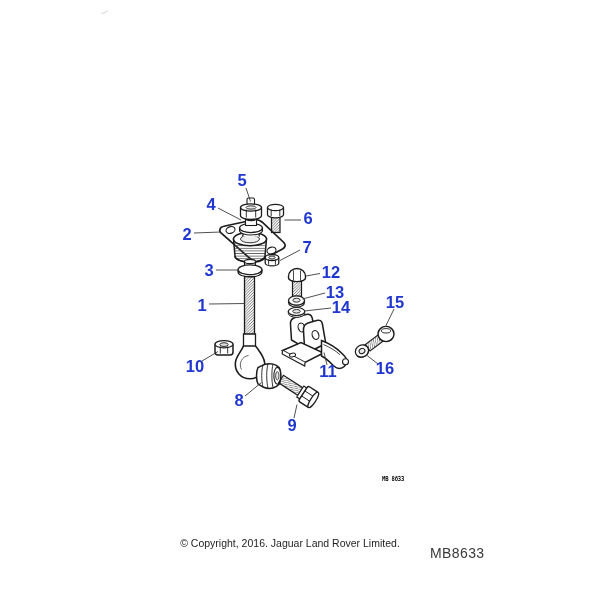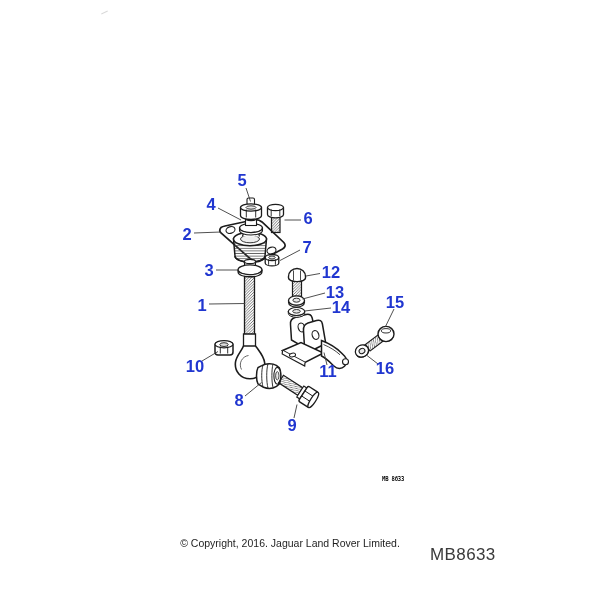--- a/index.html
+++ b/index.html
@@ -1,20 +1,20 @@
 <!DOCTYPE html>
 <html><head>
 <meta charset="utf-8">
 <style>
   html,body{margin:0;padding:0;background:#fff;}
   .page{position:relative;width:600px;height:600px;background:#ffffff;overflow:hidden;
         font-family:"Liberation Sans",sans-serif;}
   svg{position:absolute;left:0;top:0;}
   .callout{font-family:"Liberation Sans",sans-serif;font-weight:bold;}
-  .figcode{position:absolute;left:430px;top:545px;font-size:17px;color:#3a3a3a;
+  .figcode{position:absolute;left:430px;top:545px;font-size:14px;color:#3a3a3a;
            letter-spacing:.4px;font-family:"Liberation Sans",sans-serif;}
   .copyright{position:absolute;left:0;top:537px;width:580px;text-align:center;
              font-size:10.5px;color:#1e1e1e;font-family:"Liberation Sans",sans-serif;}
   .watermark{position:absolute;left:382px;top:475px;font-size:9px;font-weight:bold;color:#111;
              transform:scale(.62,.7);transform-origin:left top;white-space:nowrap;
              letter-spacing:-.3px;font-family:"DejaVu Sans Mono",monospace;}
   .scratch{position:absolute;left:101px;top:12px;width:7px;height:1px;background:#d9d9d9;
            transform:rotate(-25deg);}
 </style>
 </head>

